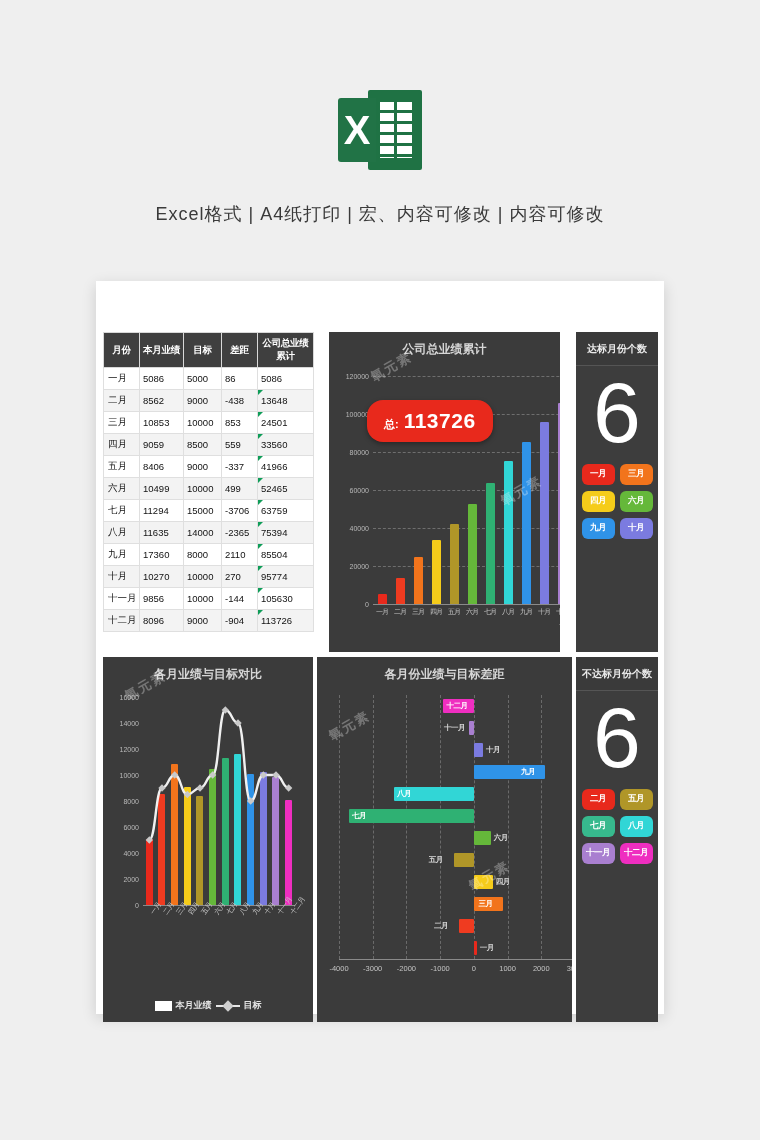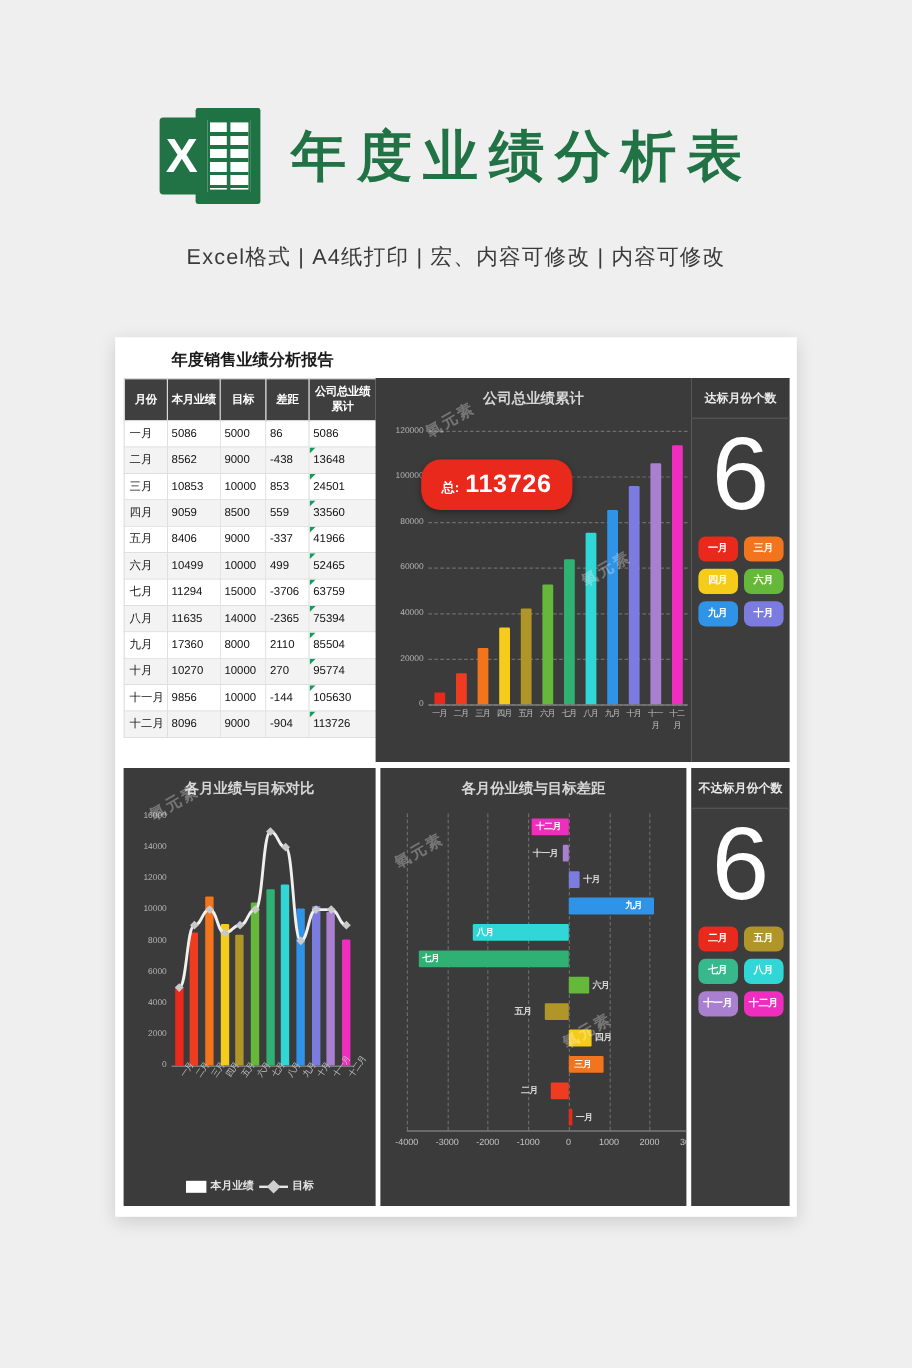--- a/index.html
+++ b/index.html
@@ -54,21 +54,21 @@
     position: absolute; left: 96px; top: 281px;
     width: 568px; height: 733px;
     background: #ffffff;
     box-shadow: 0 4px 14px rgba(0,0,0,.14);
     padding: 7px 6px 7px 7px;
   }
   .report-title {
     height: 27px; line-height: 24px; padding-left: 40px;
     font-size: 13.5px; color: #1a1a1a; font-weight: bold;
   }
-  .grid-top { display: flex; gap: 0; height: 320px; }
+  .grid-top { display: flex; gap: 16px; height: 320px; margin-top: 44px; }
   .grid-bot { display: flex; gap: 4px; height: 365px; margin-top: 5px; }
 
   .panel { background: #3b3b3b; position: relative; overflow: hidden; }
 
   
   .tbl-wrap { width: 210px; flex: 0 0 210px; background: #fff; }
   table.data { width: 100%; border-collapse: collapse; table-layout: fixed; }
   table.data th {
     background: #3f3f3f; color: #fff; font-size: 9.5px; font-weight: bold;
     padding: 4px 2px; border: 1px solid #d8d8d8; text-align: center;
@@ -204,28 +204,26 @@
 
 <div class="header">
   <div class="header-row">
     <div class="xl-logo">
       <div class="doc"></div>
       <div class="grid"></div>
       <div class="gridline-v"></div>
       <div class="flap"></div>
       <div class="xletter">X</div>
     </div>
-    <div class="main-title">年度业绩分析表</div>
   </div>
   <div class="sub-title">Excel格式 |  A4纸打印 | 宏、内容可修改 | 内容可修改</div>
 </div>
 
 <div class="card">
 
-  <div class="report-title">年度销售业绩分析报告</div>
 
   <div class="grid-top">
 
     <div class="tbl-wrap">
       <table class="data">
         <colgroup>
             <col class="c1">
             <col class="c2">
             <col class="c3">
             <col class="c4">

